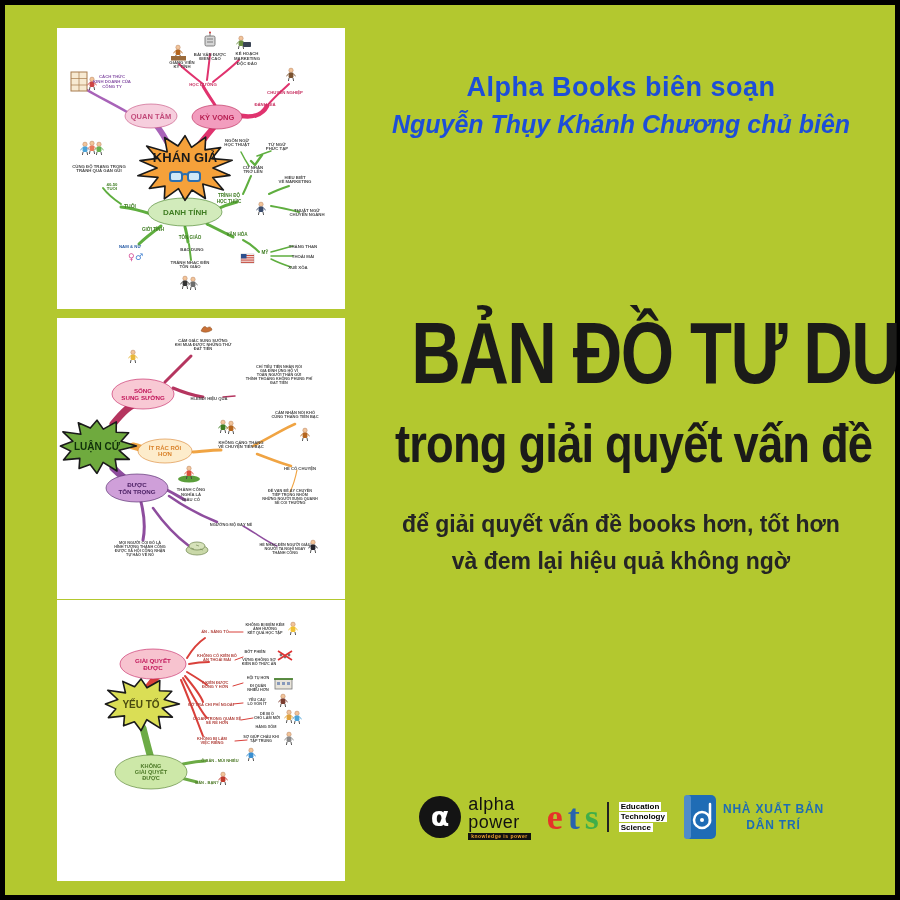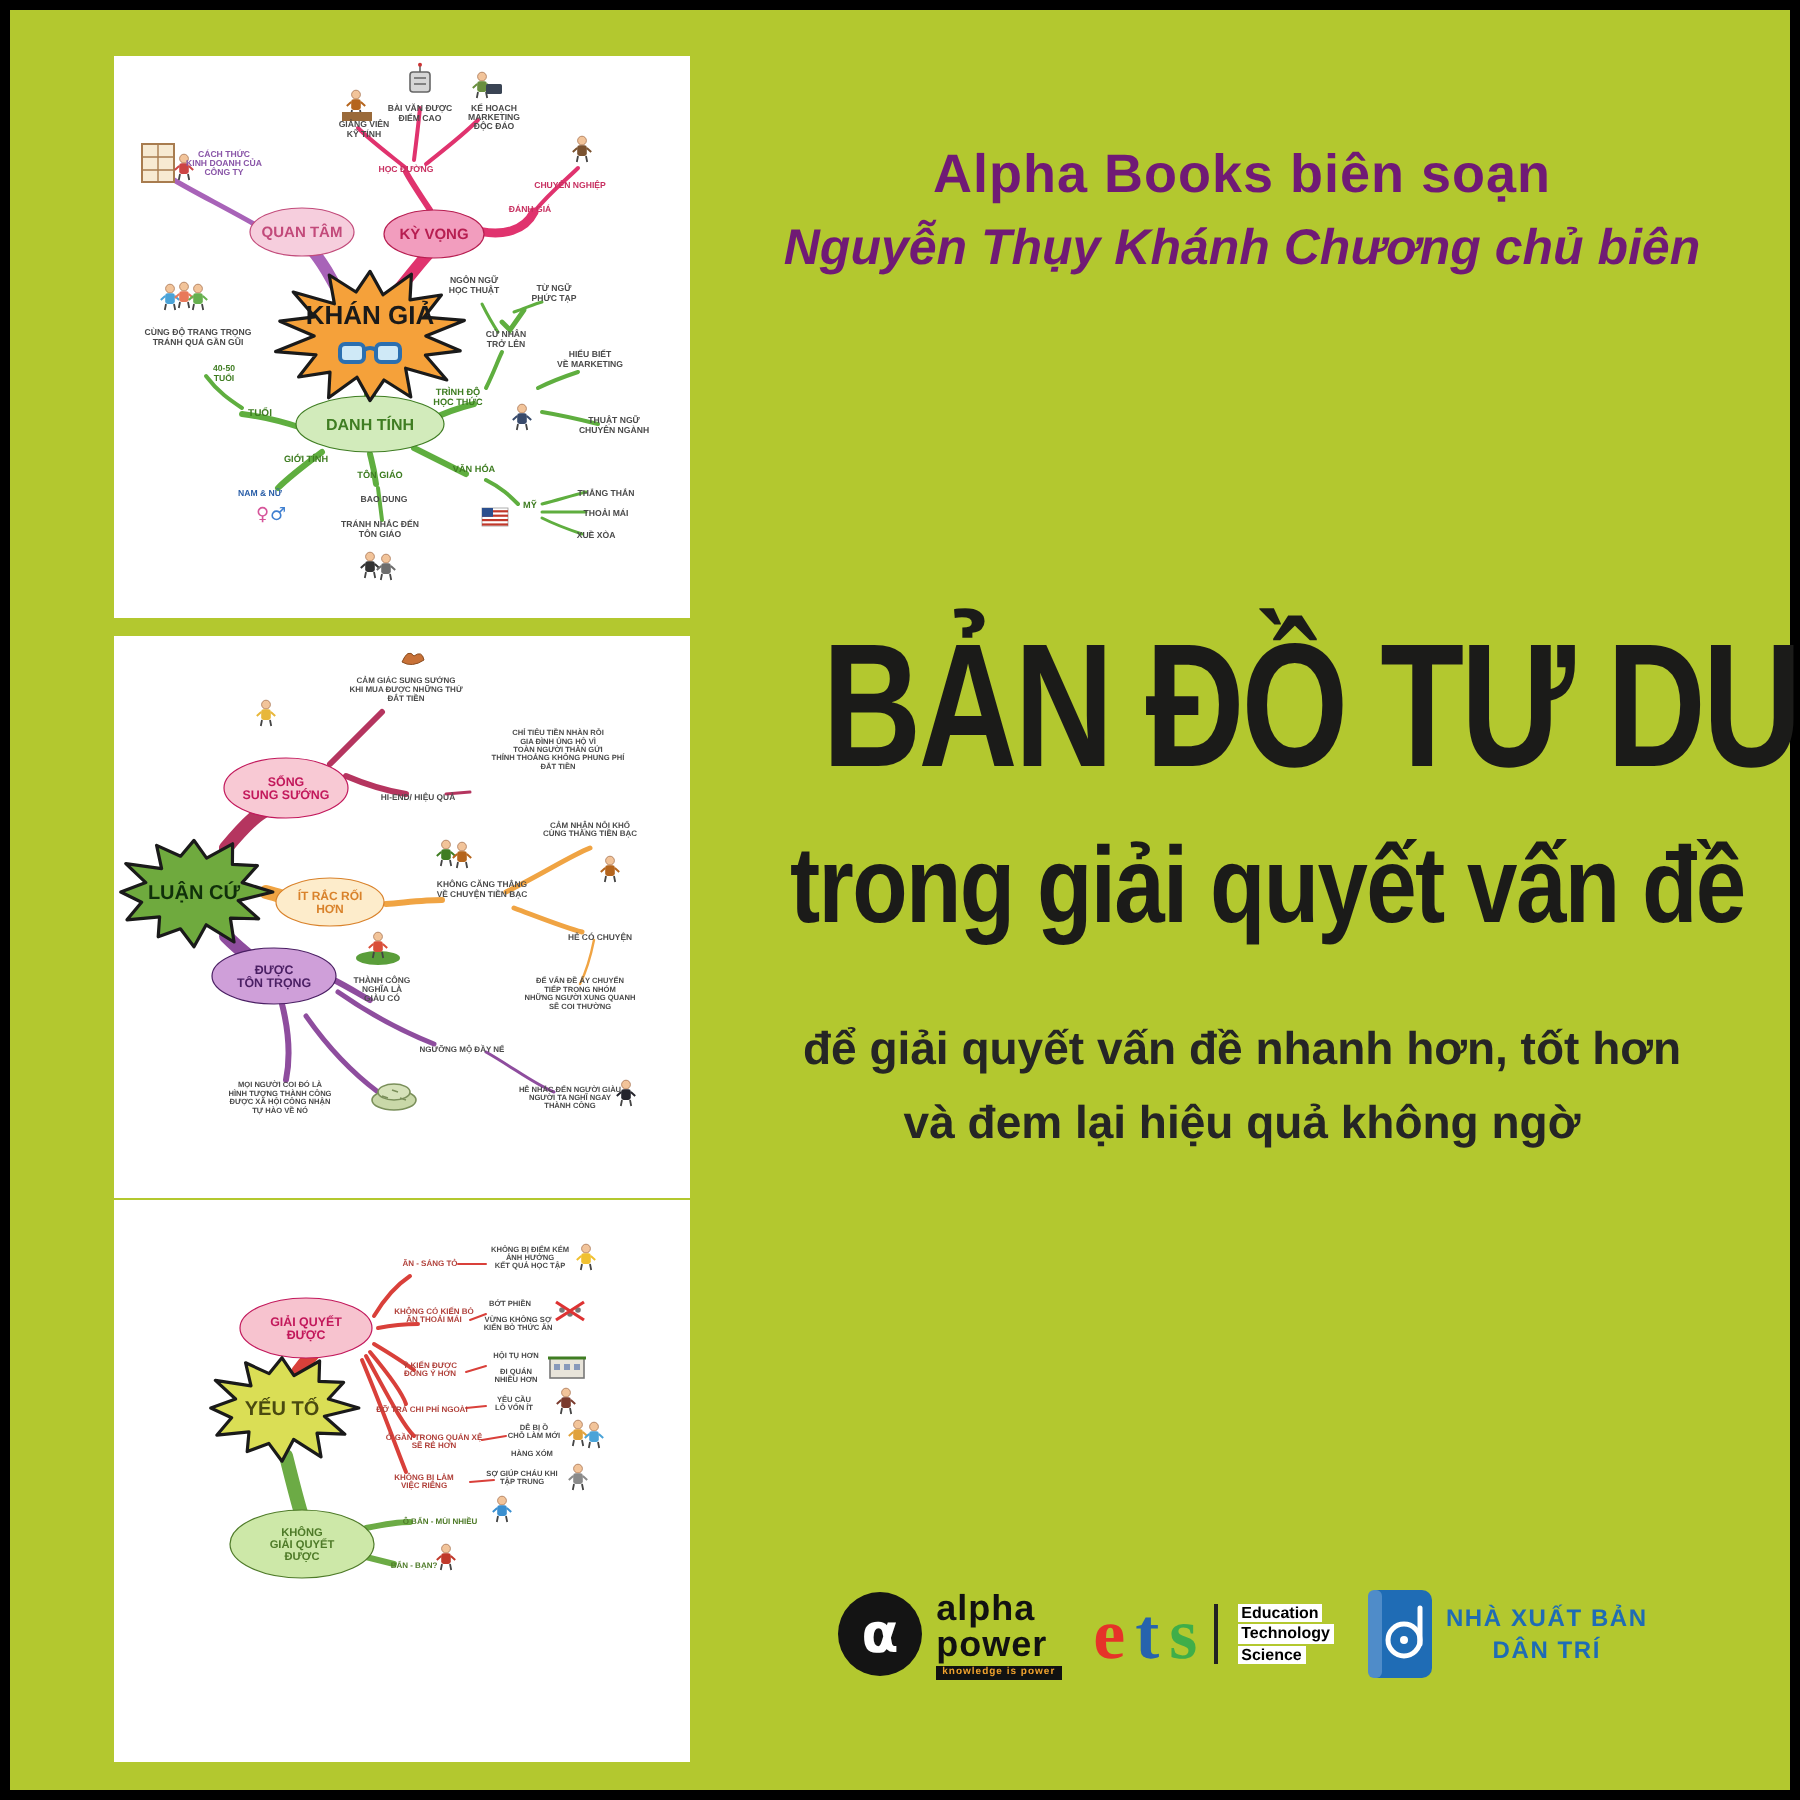--- a/index.html
+++ b/index.html
@@ -2,33 +2,33 @@
 <html><head>
 <meta charset="utf-8">
 <style>
   html,body{margin:0;padding:0}
   body{width:900px;height:900px;position:relative;background:#b3c82f;
        font-family:"Liberation Sans",sans-serif;overflow:hidden}
   .frame{position:absolute;inset:0;border:5px solid #000;box-sizing:border-box;pointer-events:none}
   .panel{position:absolute;left:57px;width:288px;height:281px;background:#ffffff}
   #panel1{top:28px}#panel2{top:318px}#panel3{top:600px}
   .panel svg{width:100%;height:100%;display:block}
-  .rightcol{position:absolute;left:352px;width:538px;text-align:center;color:#701a75}
+  .rightcol{position:absolute;left:352px;width:538px;text-align:center;color:#1d4ed8}
   .byline{top:72px;font-size:27px;font-weight:bold;letter-spacing:.5px}
   .editor{top:110px;font-size:25px;font-weight:bold;font-style:italic}
   .title1{top:302px;font-size:88px;font-weight:bold;white-space:nowrap;
           transform:scaleX(.78);transform-origin:50% 50%;letter-spacing:-2px;color:#1b1b19}
   .title2{top:412px;font-size:54px;font-weight:bold;white-space:nowrap;
           transform:scaleX(.84);transform-origin:50% 50%;letter-spacing:-1px;color:#1b1b19}
   .tagline{top:506px;font-size:23px;font-weight:bold;line-height:37px;color:#252525}
   .logos{position:absolute;left:352px;width:538px;top:786px;height:62px;
          display:flex;align-items:center;justify-content:center;gap:16px}
   .logo{display:flex;align-items:center;gap:6px}
   .alpha-text{display:flex;flex-direction:column;line-height:1;align-items:flex-start}
-  .alpha-line{font-size:18px;font-weight:bold;color:#111;letter-spacing:.5px}
+  .alpha-line{font-size:18px;font-weight:normal;color:#111;letter-spacing:.5px}
   .alpha-bar{background:#111;color:#f0a22e;font-size:5px;font-weight:bold;
              padding:1px 3px;margin-top:2px;letter-spacing:.5px;align-self:stretch;text-align:center}
   .ets-letters{font-size:36px;font-weight:bold;line-height:1;letter-spacing:-2px;
                font-family:Liberation Serif, serif}
   .ets-div{width:2px;height:30px;background:#222;margin:0 4px}
   .ets-words{display:flex;flex-direction:column;gap:1px;align-items:flex-start}
   .ets-word{background:#fff;color:#000;font-size:8px;font-weight:bold;padding:0 2px;line-height:1.15}
   .nxb-text{display:flex;flex-direction:column;text-align:center;color:#1f6cb5;
             font-size:12px;font-weight:bold;letter-spacing:.8px;line-height:1.35}
   .abs{position:absolute}
@@ -361,21 +361,21 @@
       <text x="163" y="162" text-anchor="middle" font-size="4" fill="#4e7a28" font-weight="bold" font-family="Liberation Sans, sans-serif"><tspan x="163" dy="0">Ô BẨN - MÙI NHIỀU</tspan></text>
       <text x="150" y="184" text-anchor="middle" font-size="4" fill="#4e7a28" font-weight="bold" font-family="Liberation Sans, sans-serif"><tspan x="150" dy="0">BẨN - BẠN?</tspan></text>
     </svg>
   </div>
 
 <div class="rightcol abs byline">Alpha Books biên soạn</div>
 <div class="rightcol abs editor">Nguyễn Thụy Khánh Chương chủ biên</div>
 <div class="rightcol abs title1">BẢN ĐỒ TƯ DUY</div>
 <div class="rightcol abs title2">trong giải quyết vấn đề</div>
 <div class="rightcol abs tagline">
-  <div>để giải quyết vấn đề nhanh hơn, tốt hơn</div>
+  <div>để giải quyết vấn đề books hơn, tốt hơn</div>
   <div>và đem lại hiệu quả không ngờ</div>
 </div>
 
 <div class="logos">
   <div class="logo">
     <svg width="44" height="44" viewBox="0 0 44 44">
       <circle cx="22" cy="22" r="21" fill="#141414"></circle>
       <text x="22" y="31" text-anchor="middle" font-size="27" font-weight="bold" fill="#ffffff" font-family="DejaVu Sans, sans-serif">α</text>
     </svg>
     <div class="alpha-text">

